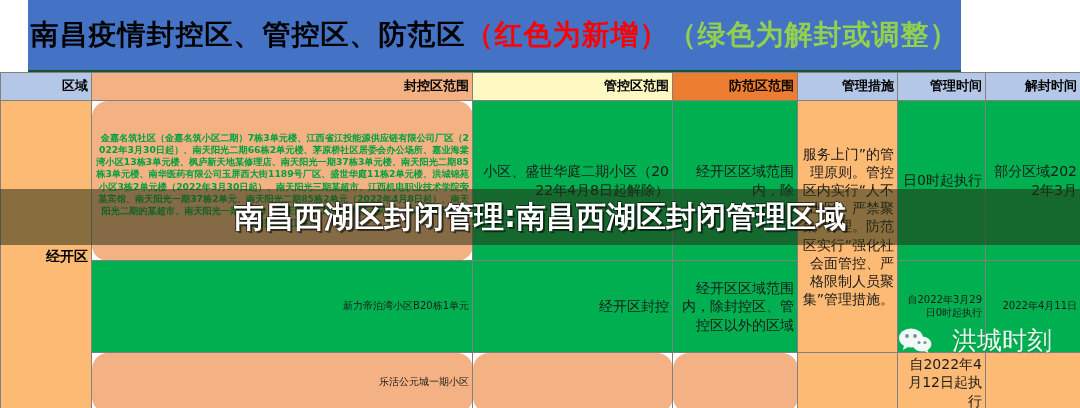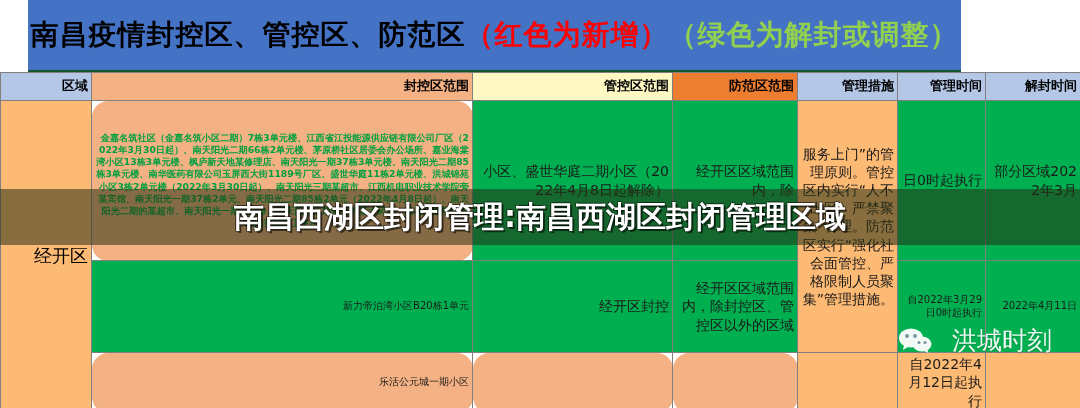--- a/index.html
+++ b/index.html
@@ -51,21 +51,21 @@
   .h-ff{background:#ed7d31;}
   .h-cs{background:#b4c7e7;}
   .h-mt{background:#b4c7e7;}
   .h-ut{background:#b4c7e7;color:#404040;font-weight:normal;}
 
   
   .c-blue{background:#fdba74;}
   .c-orange{background:#f4b183;border-radius:16px;}
   .c-green{background:#00b050;}
 
-  .area-label{font-size:18px;font-weight:normal;color:#000;}
+  .area-label{font-size:14px;font-weight:bold;color:#000;}
   .tx-green{color:#00a040;font-weight:bold;font-size:9.2px;}
   .tx-dark{color:#1a1a1a;}
   .tx-mid{font-size:10px;}
   .tx-sm{font-size:14px;line-height:1.3;}
   .just{text-align:justify;text-align-last:center;}
 
   
   .overlay-band{
     position:absolute;left:0;top:189px;width:1080px;height:56px;
     background:rgba(40,48,18,0.55);

